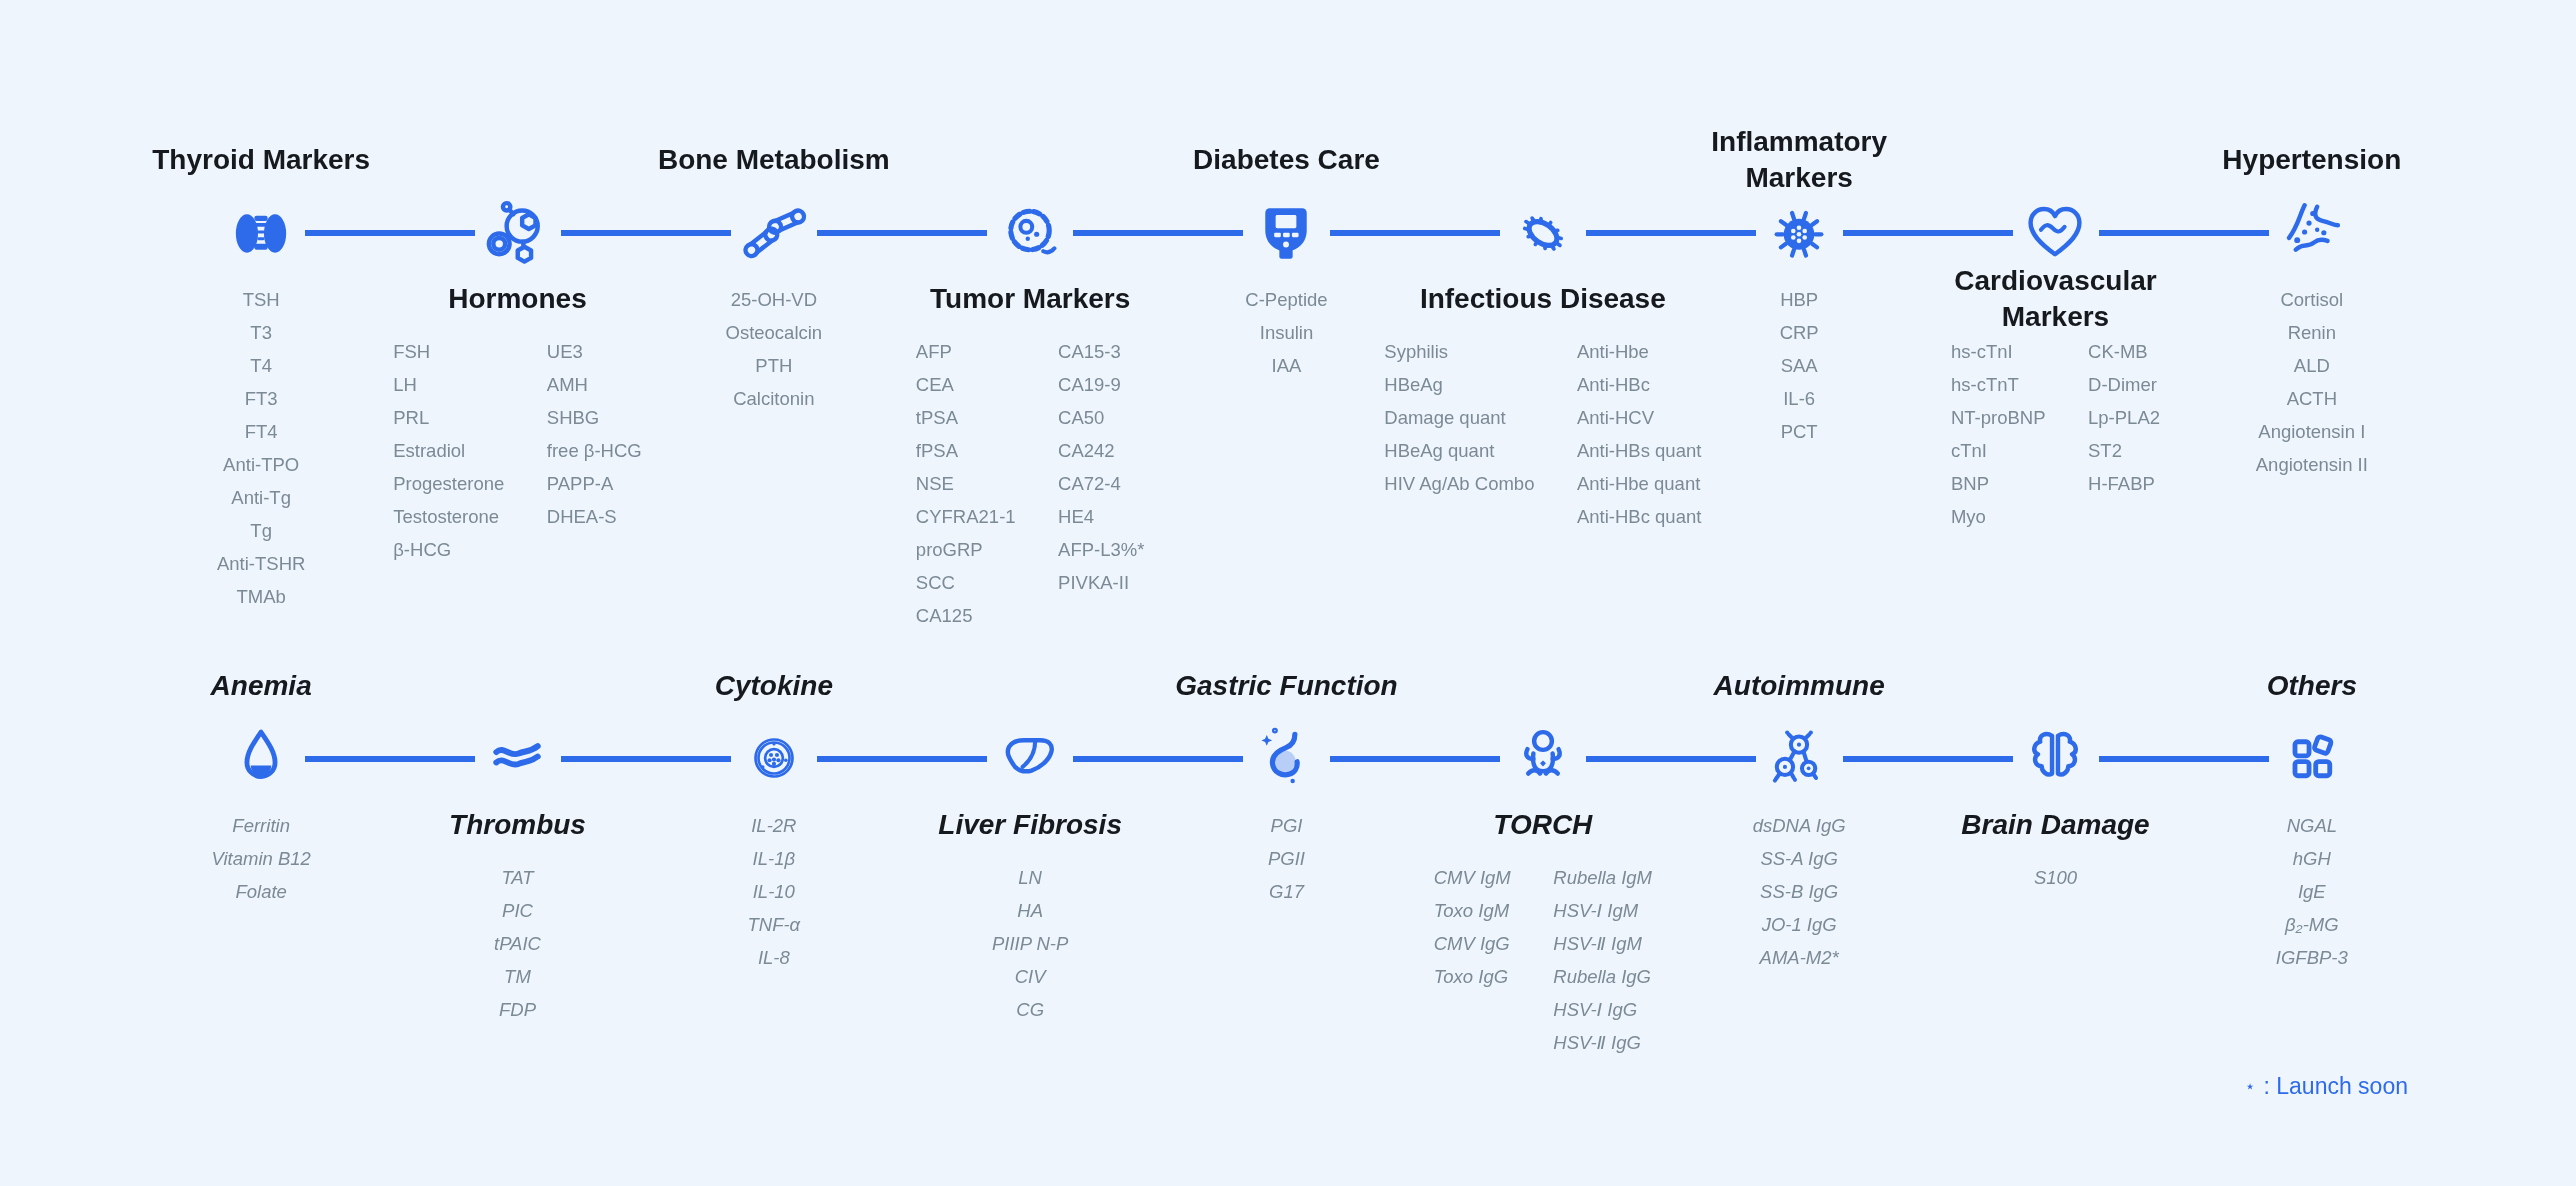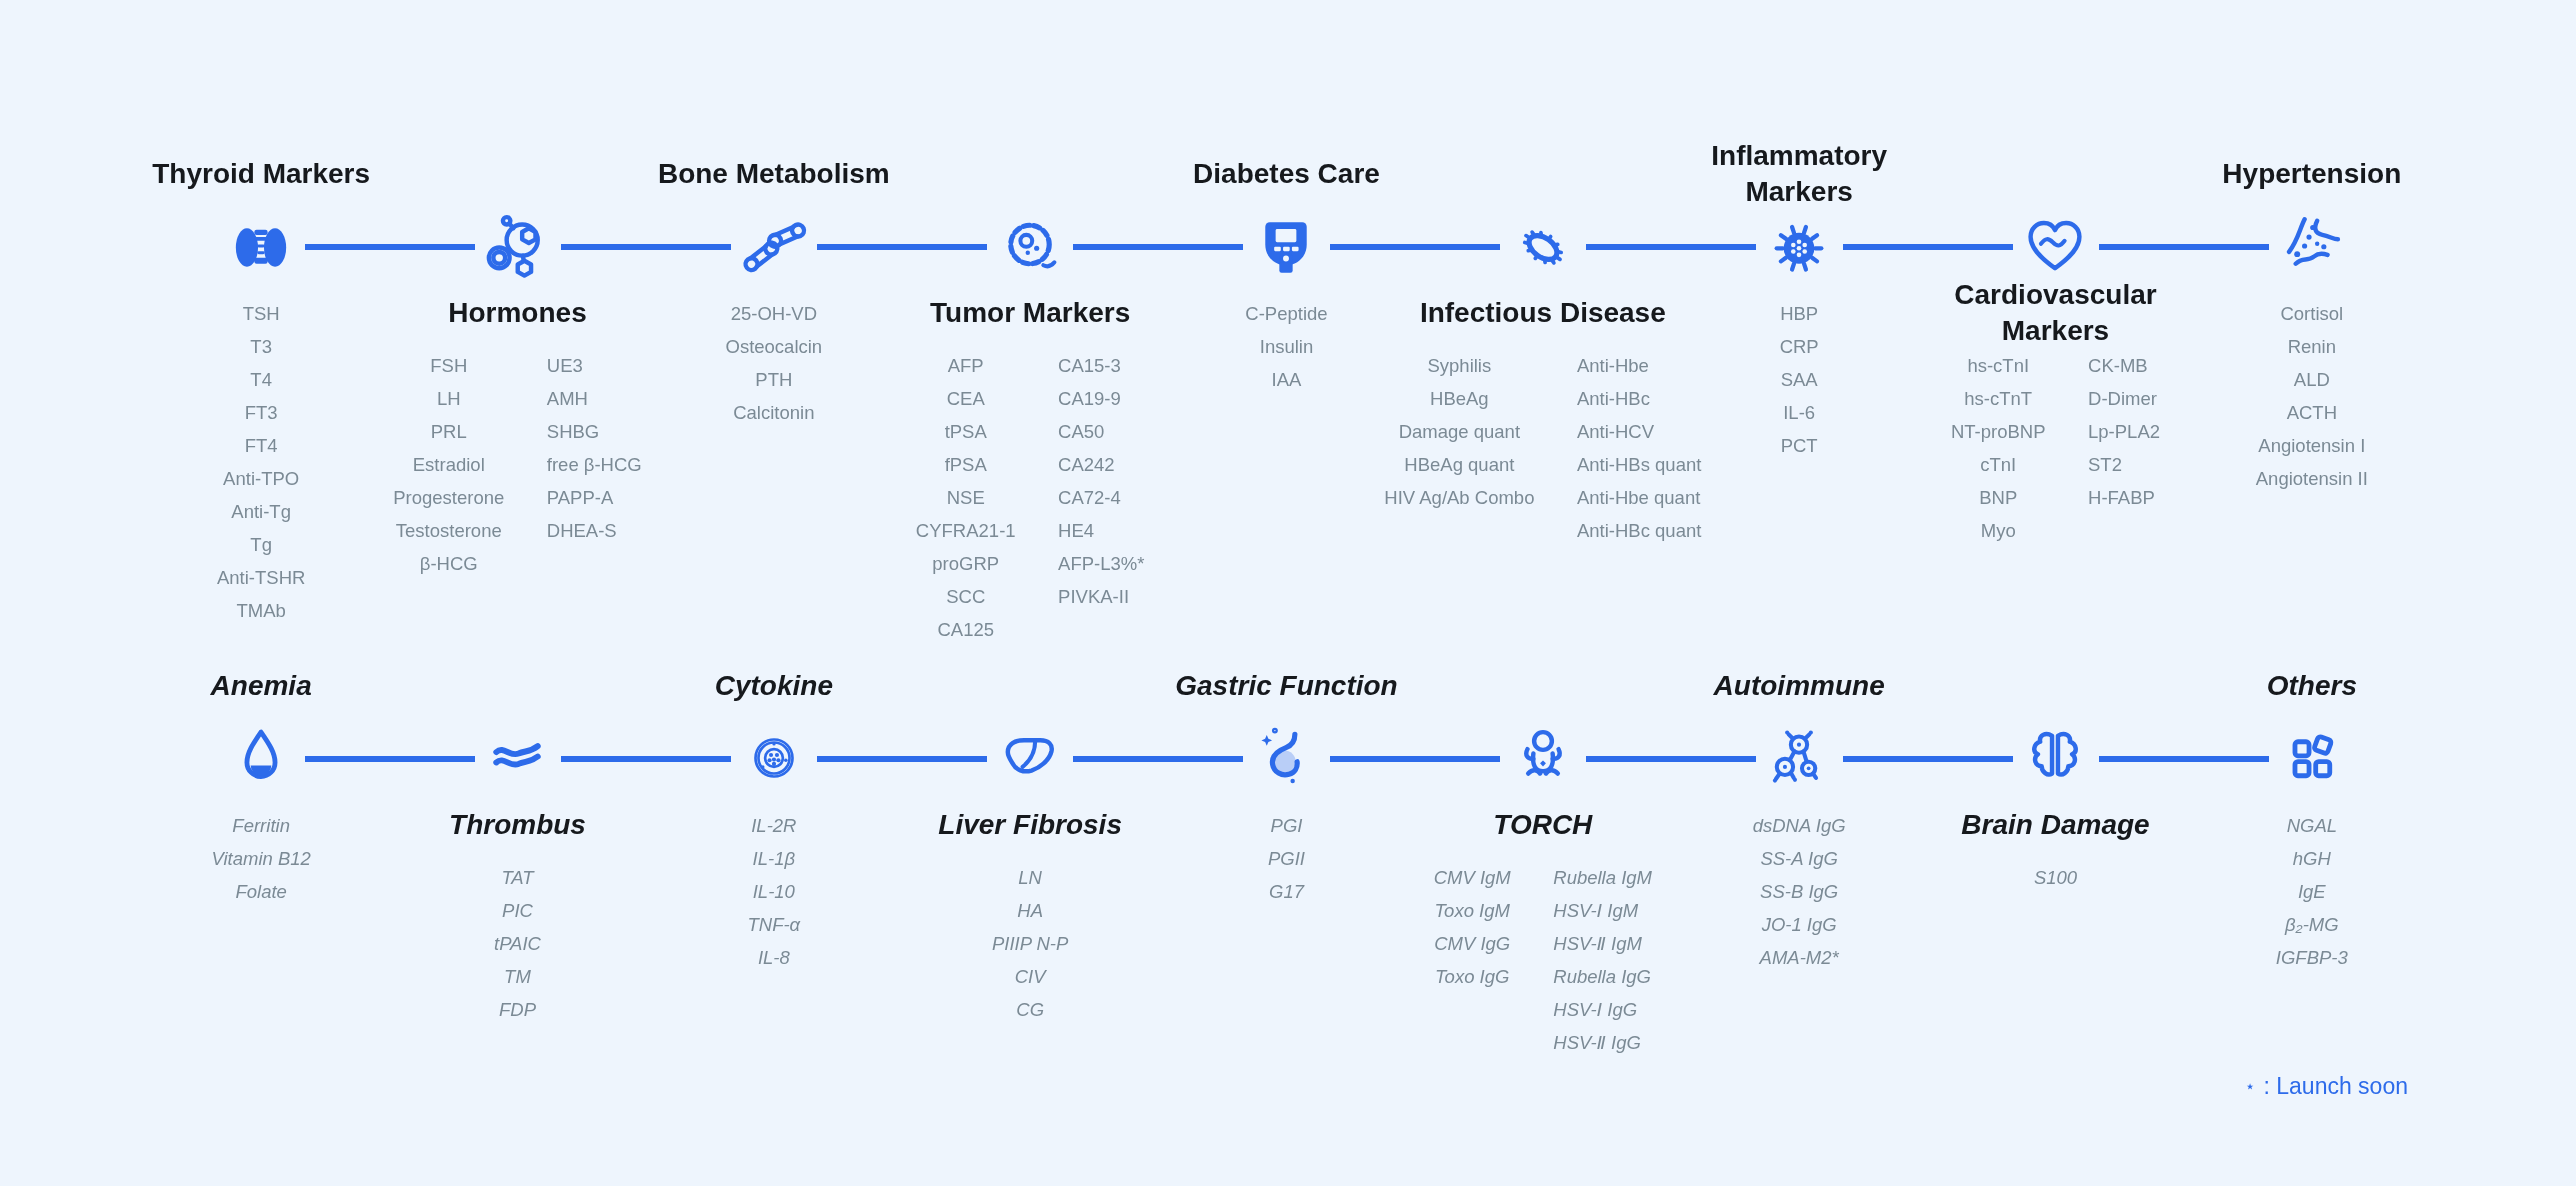--- a/index.html
+++ b/index.html
@@ -1,37 +1,37 @@
 <!DOCTYPE html>
 <html style="font-size:10.6px"><head>
 <meta charset="utf-8">
 <style>
   html,body{margin:0;padding:0;width:2576px;height:1187px;overflow:hidden;
     background:#eef5fd;font-family:"Liberation Sans","DejaVu Sans",sans-serif;}
   .stage{position:relative;width:2576px;height:1187px;}
   .row{position:absolute;left:133px;width:2307px;display:grid;
     grid-template-columns:repeat(9,1fr);}
-  .row1{top:16px;height:634px;}
+  .row1{top:2px;height:634px;}
   .row2{top:528px;height:680px;font-style:italic;}
   .seg{position:absolute;top:228px;height:6px;width:170px;background:#2d6bea;}
   .cell{position:relative;}
   .icon{position:absolute;top:193px;left:50%;transform:translateX(-50%);}
   .icon svg{display:block;}
   .title{position:absolute;left:50%;transform:translate(-50%,-50%);
     white-space:pre-line;text-align:center;font-size:28px;font-weight:600;
     color:#16191d;line-height:1.28;width:max-content;}
   .t-above{top:158px;}
   .t-below{top:297px;}
   .list{position:absolute;left:50%;transform:translateX(-50%);
     font-size:18.5px;line-height:33px;color:#7b8a95;text-align:center;width:max-content;}
   .l-above{top:281px;}
   .l-below{top:333px;}
   .cols{position:absolute;left:50%;transform:translateX(-50%);display:flex;gap:22.5px;
     font-size:18.5px;line-height:33px;color:#7b8a95;width:max-content;}
-  .cols .c1{text-align:center;}
+  .cols .c1{text-align:left;}
   .cols .c2{text-align:left;margin-left:20px;}
   .li{white-space:nowrap;}
   .footnote{position:absolute;top:1073px;right:168px;color:#2d6bea;
     font-size:23px;display:flex;align-items:center;gap:8px;}
   .footnote .star{font-size:17px;}
 </style>
 </head>
 <body>
 
 <div class="stage">

